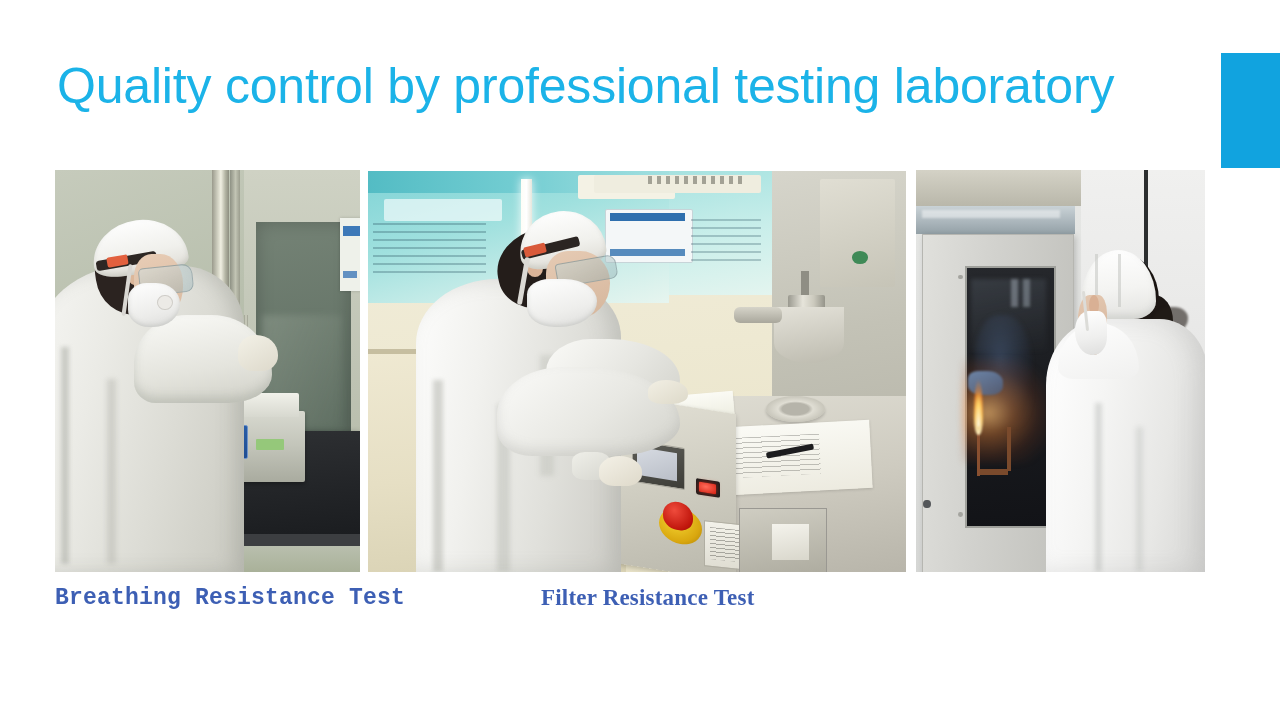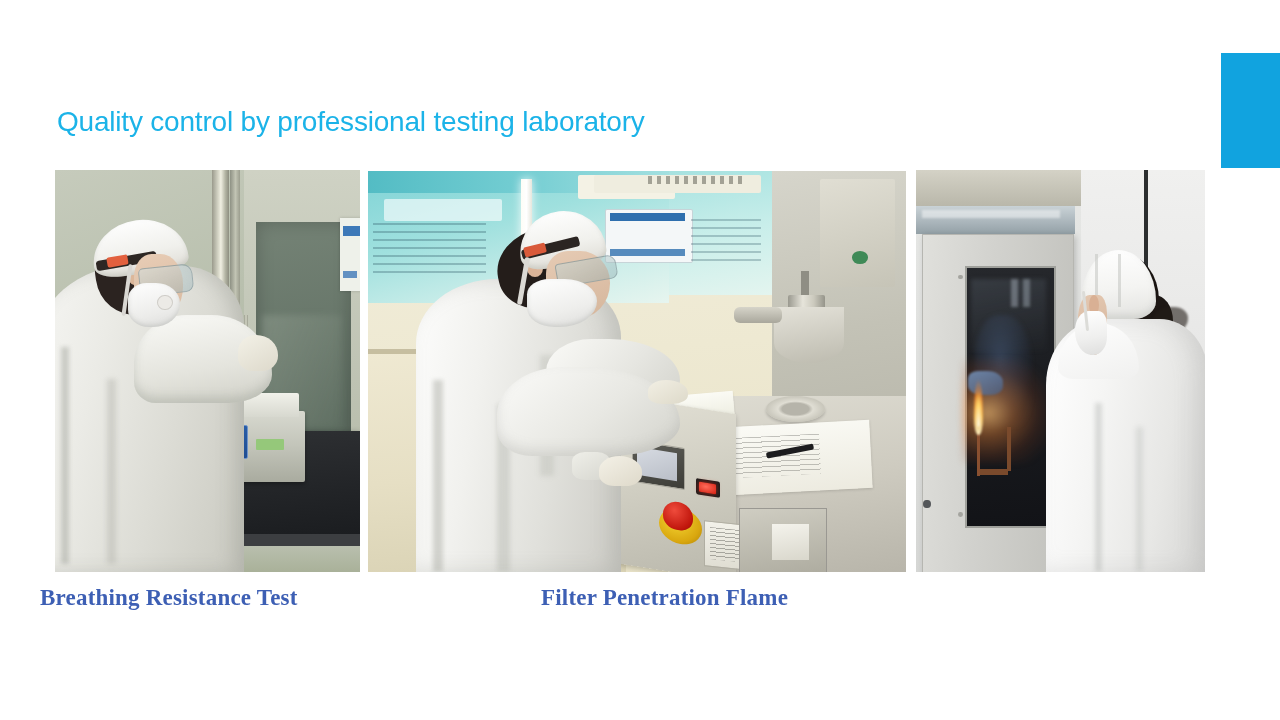--- a/index.html
+++ b/index.html
@@ -33,27 +33,26 @@
     background: #11A3DF;
   }
 
   
   .slide-title {
     position: absolute;
     left: 57px;
     top: 58px;
     width: 1100px;
     font-family: "Liberation Sans", sans-serif;
-    font-size: 28px;
+    font-size: 50px;
     font-weight: 400;
     line-height: 1.15;
     color: #1BB3E8;
     letter-spacing: -0.2px;
     white-space: nowrap;
-    margin-top: 48px;
   }
 
   
   .photo {
     position: absolute;
     overflow: hidden;
     background: #c9cbb8;
   }
   .photo-1 { left: 55px;  top: 170px; width: 305px; height: 402px; }
   .photo-2 { left: 368px; top: 171px; width: 538px; height: 401px; }
@@ -755,21 +754,21 @@
   
   .caption {
     position: absolute;
     font-family: "Liberation Serif", serif;
     font-size: 23px;
     font-weight: 700;
     color: #3D5FB4;
     white-space: nowrap;
     letter-spacing: .2px;
   }
-  .cap-1 { left: 40px;  top: 585px; }
+  .cap-1 { left: 55px;  top: 585px; font-family: Liberation Mono, monospace; }
   .cap-2 { left: 541px; top: 585px; }
   .cap-3 { left: 941px; top: 585px; }
 </style>
 </head>
 <body>
 
 <div class="slide">
 
   <div class="accent-block"></div>
 
@@ -916,15 +915,15 @@
     <div class="ph-layer p3-cap3"></div>
     <div class="ph-layer p3-cap3-pleat1"></div>
     <div class="ph-layer p3-cap3-pleat2"></div>
     <div class="ph-layer p3-face3"></div>
     <div class="ph-layer p3-ear3"></div>
     <div class="ph-layer p3-mask3"></div>
     <div class="ph-layer p3-mask3-strap"></div>
   </div>
 
   <div class="caption cap-1">Breathing Resistance Test</div>
-  <div class="caption cap-2">Filter Penetration Flame</div>
+  <div class="caption cap-2">Filter Resistance Test</div>
 
 </div>
 
 </body></html>

